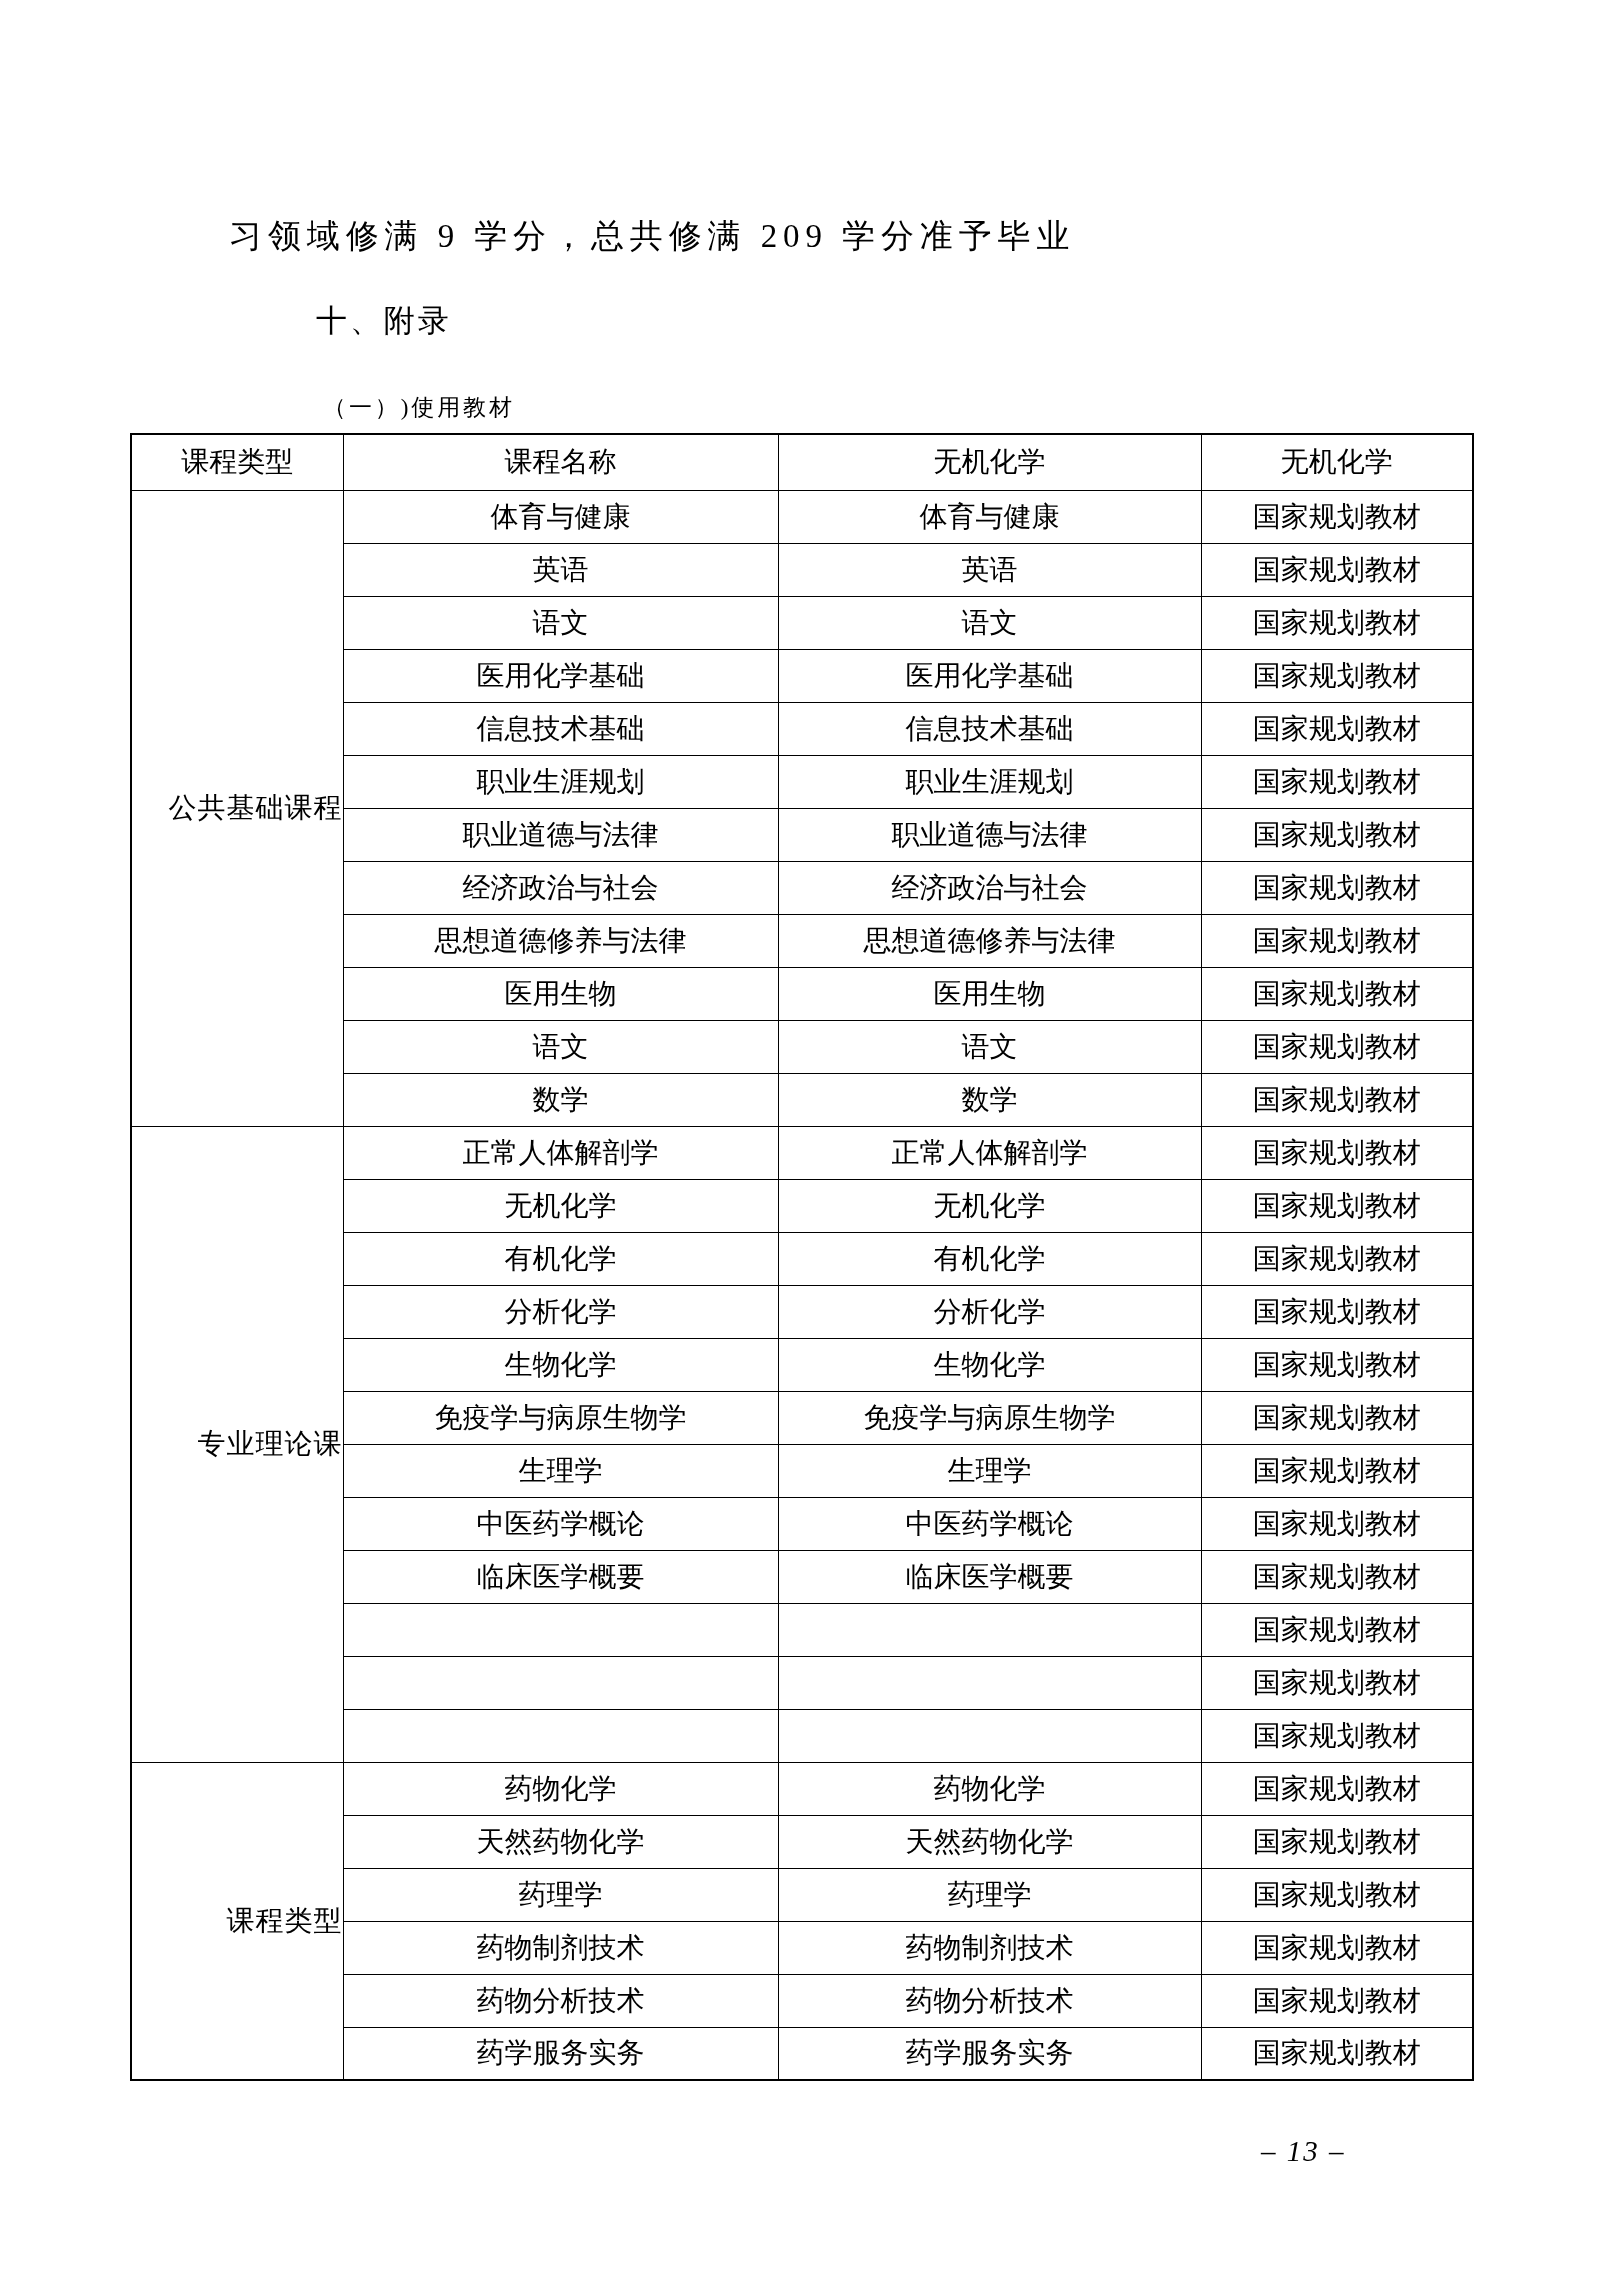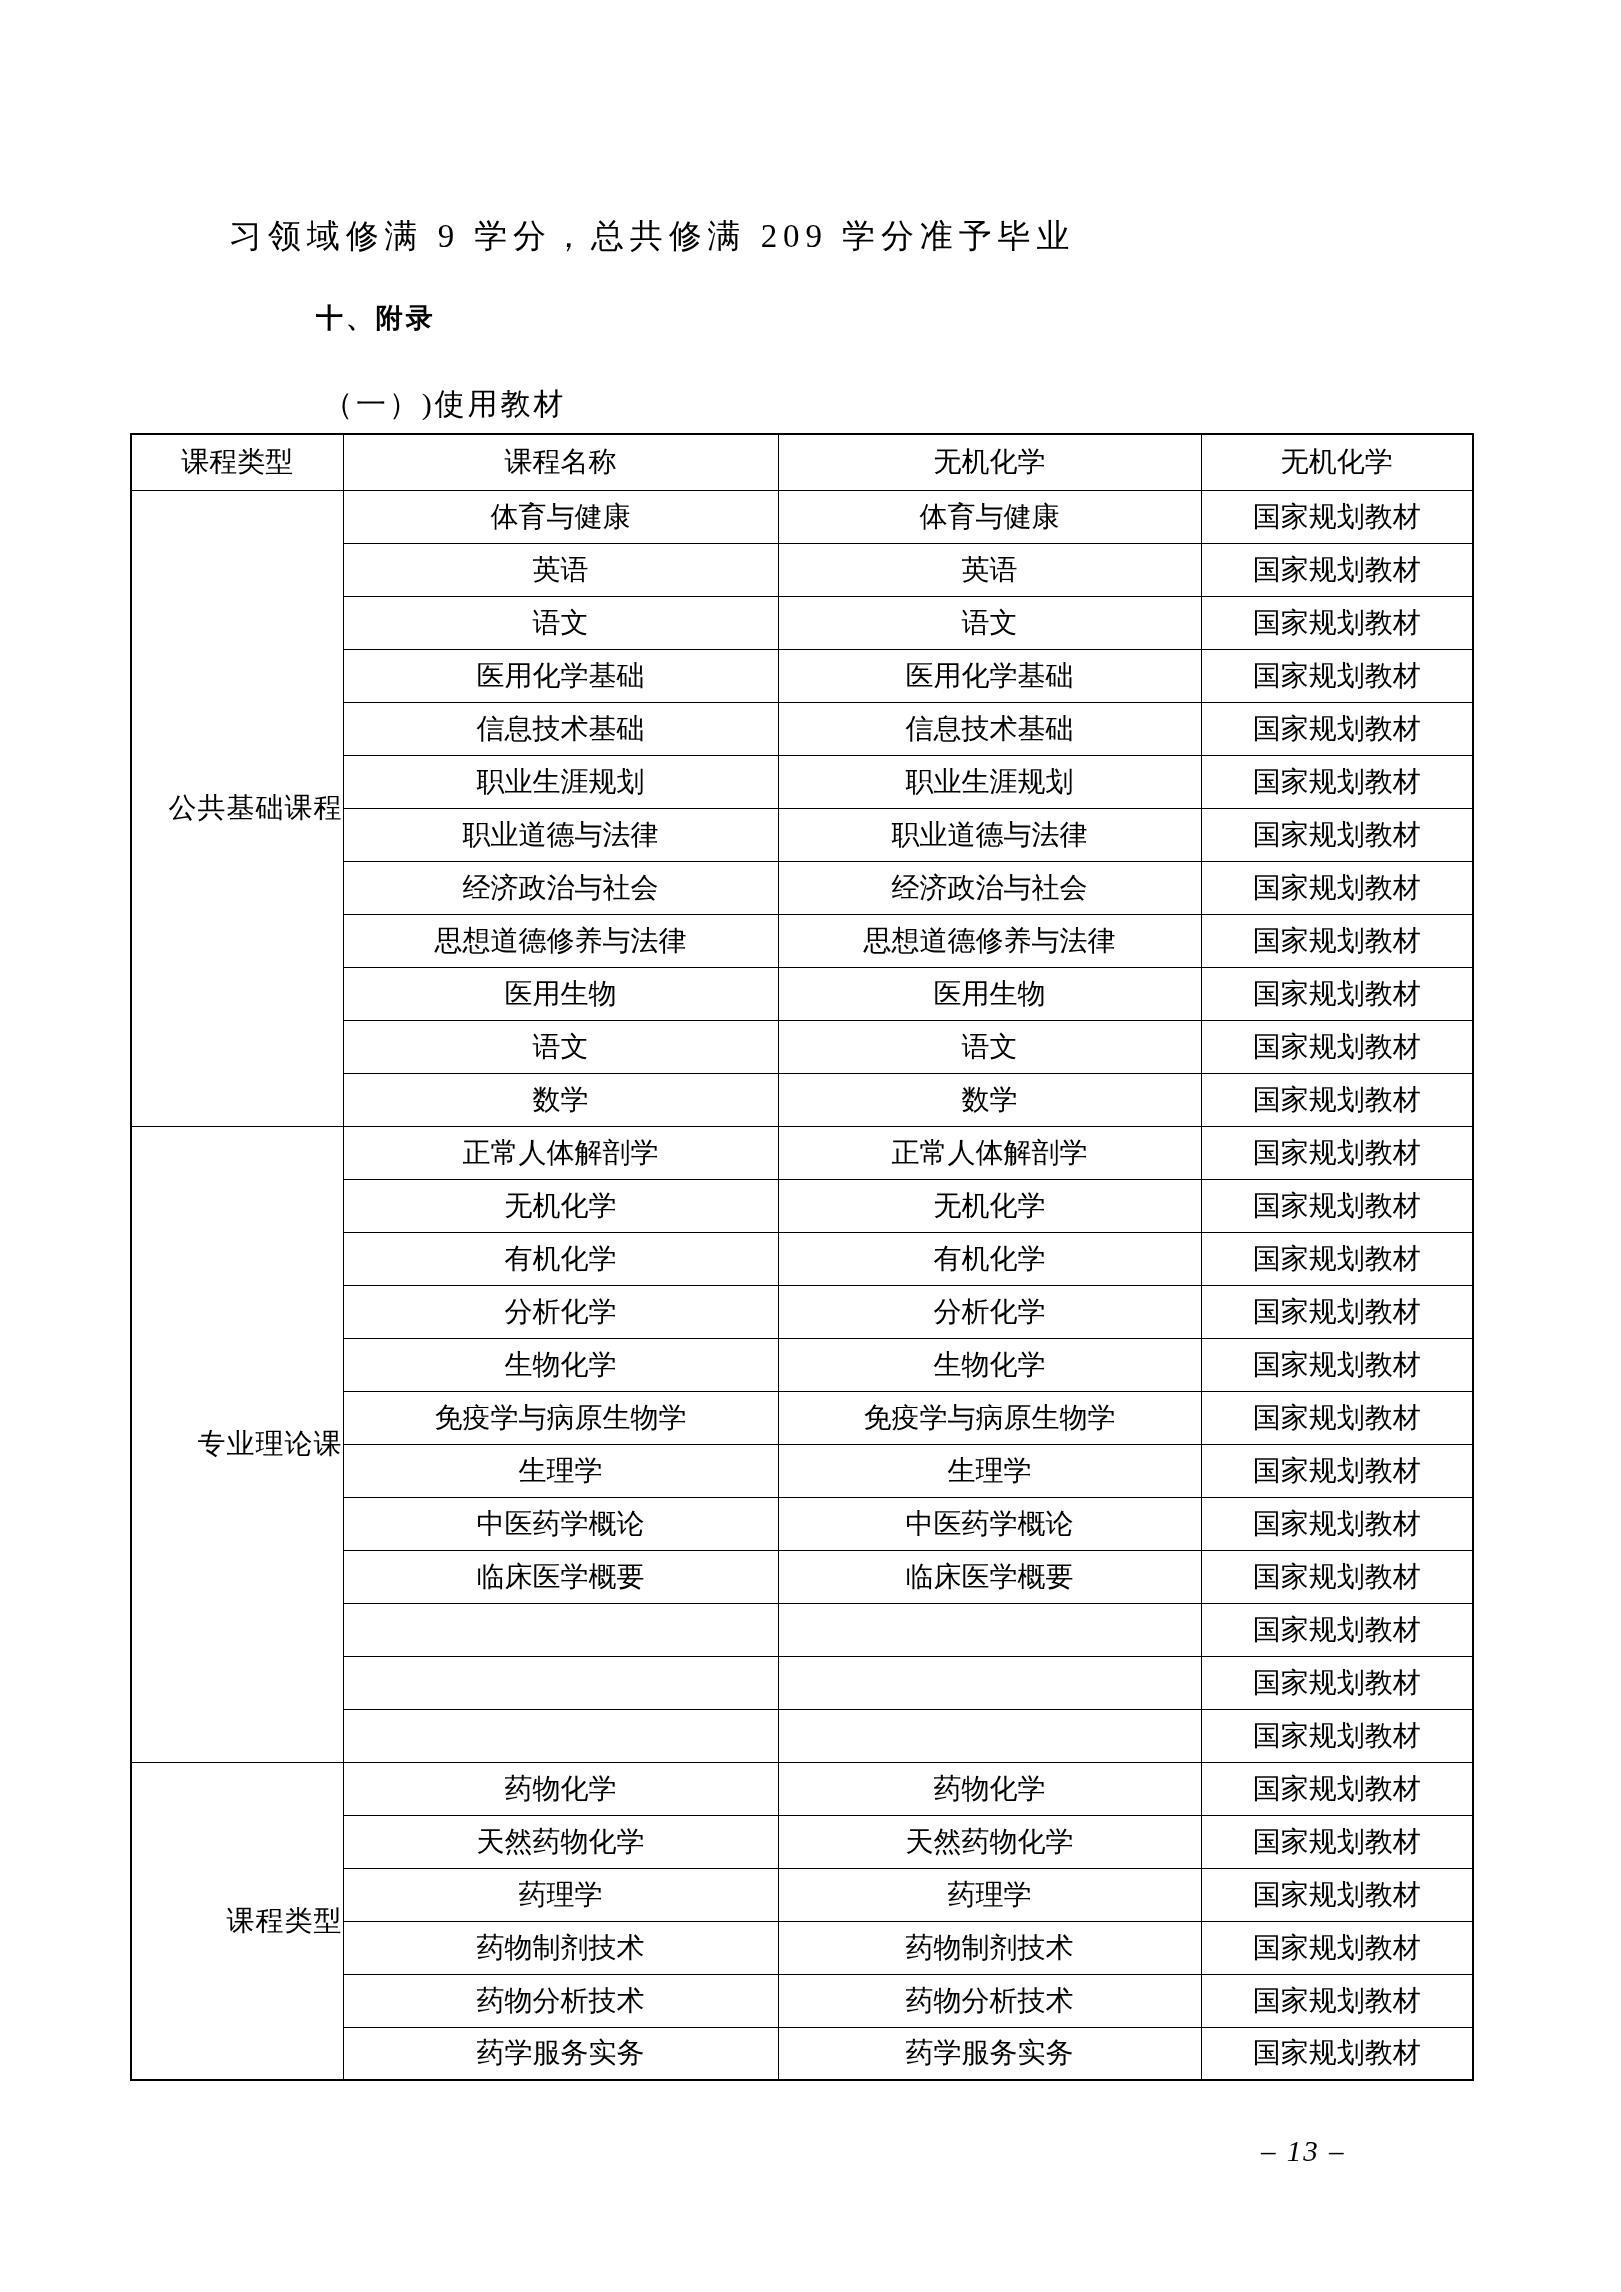--- a/index.html
+++ b/index.html
@@ -18,31 +18,31 @@
     left: 229px;
     top: 214px;
     font-size: 33px;
     letter-spacing: 5.9px;
     white-space: nowrap;
   }
   .section-heading {
     position: absolute;
     left: 316px;
     top: 300px;
-    font-size: 27px;
-    font-weight: bold;
+    font-size: 31px;
+    font-weight: normal;
     font-family: "Liberation Sans", "DejaVu Sans", sans-serif;
     letter-spacing: 2.9px;
     white-space: nowrap;
   }
   .subsection-heading {
     position: absolute;
     left: 323px;
-    top: 384px;
-    font-size: 30px;
+    top: 392px;
+    font-size: 23px;
     letter-spacing: 2.9px;
     white-space: nowrap;
   }
   table.doc-table {
     position: absolute;
     left: 130px;
     top: 433px;
     width: 1342px;
     border-collapse: collapse;
     table-layout: fixed;

